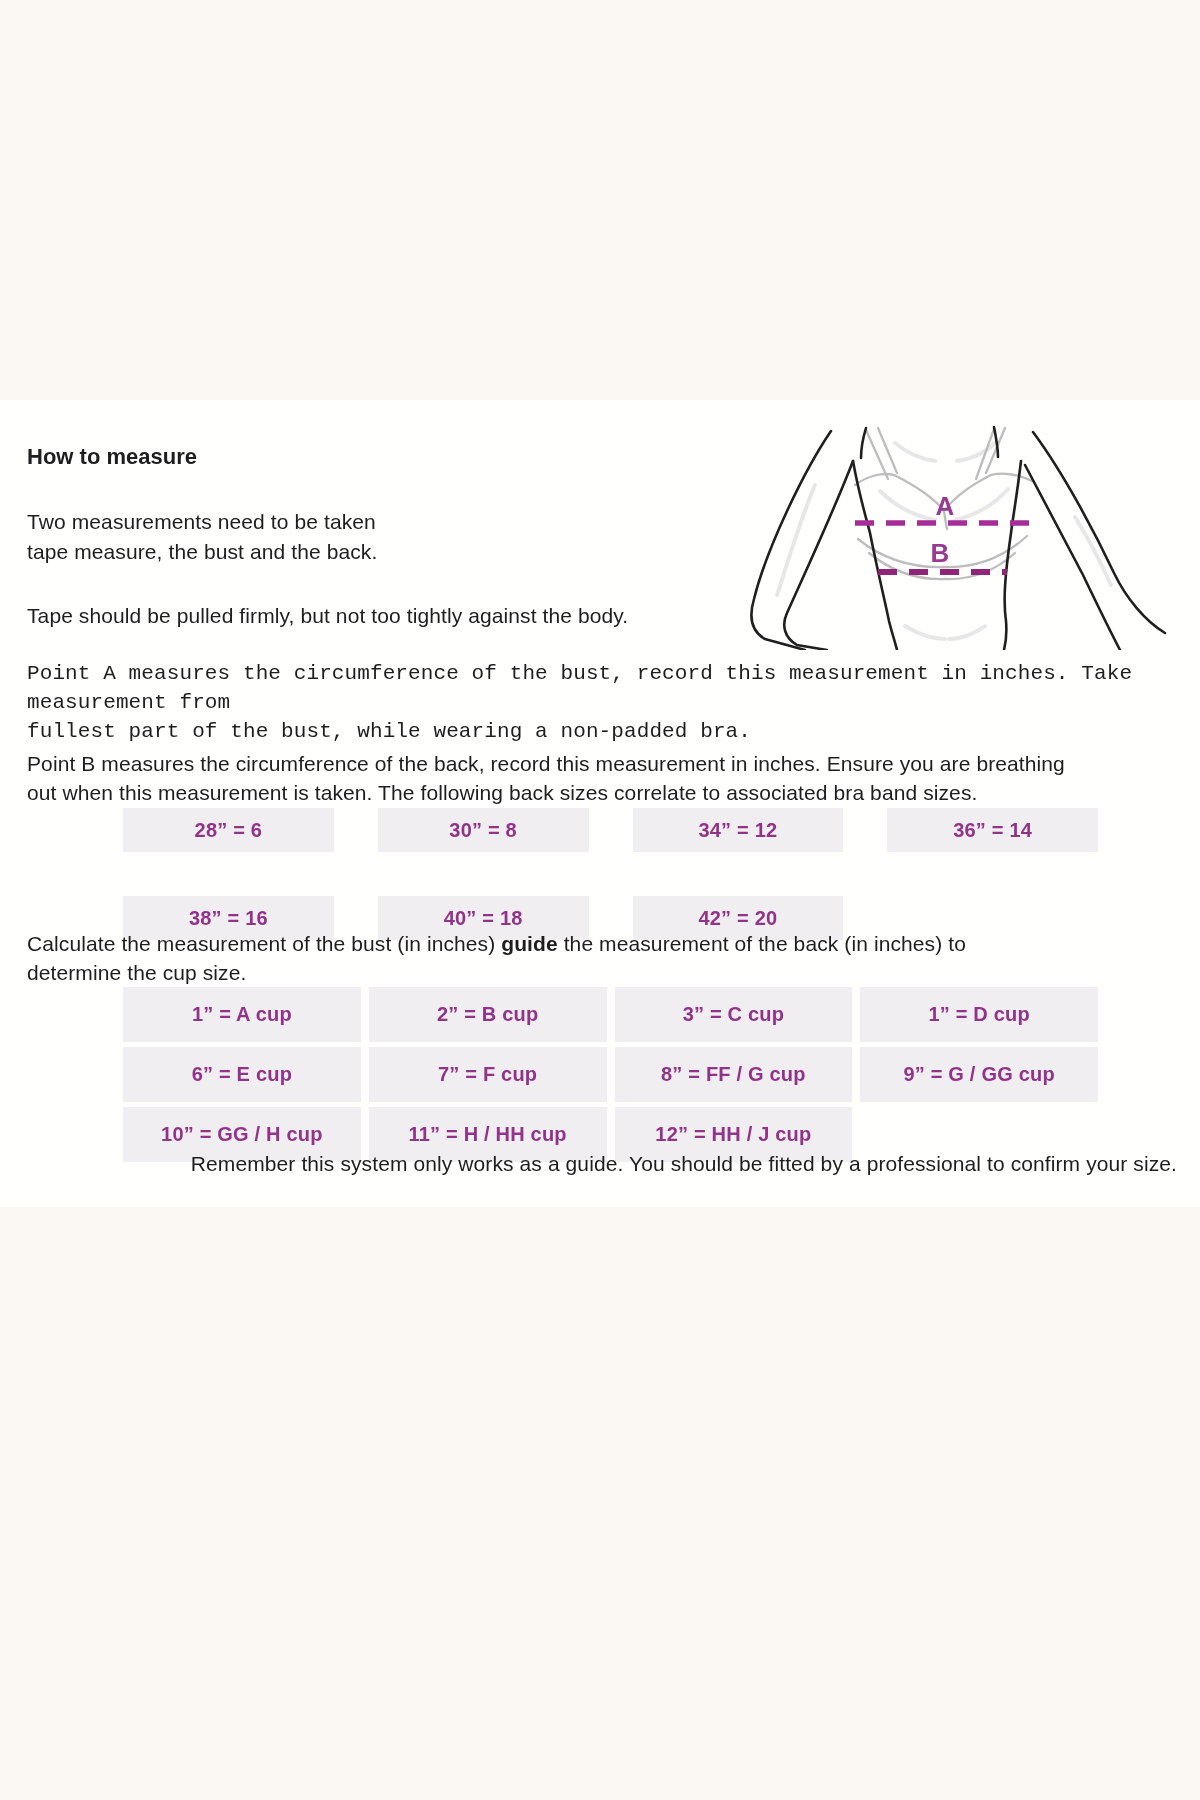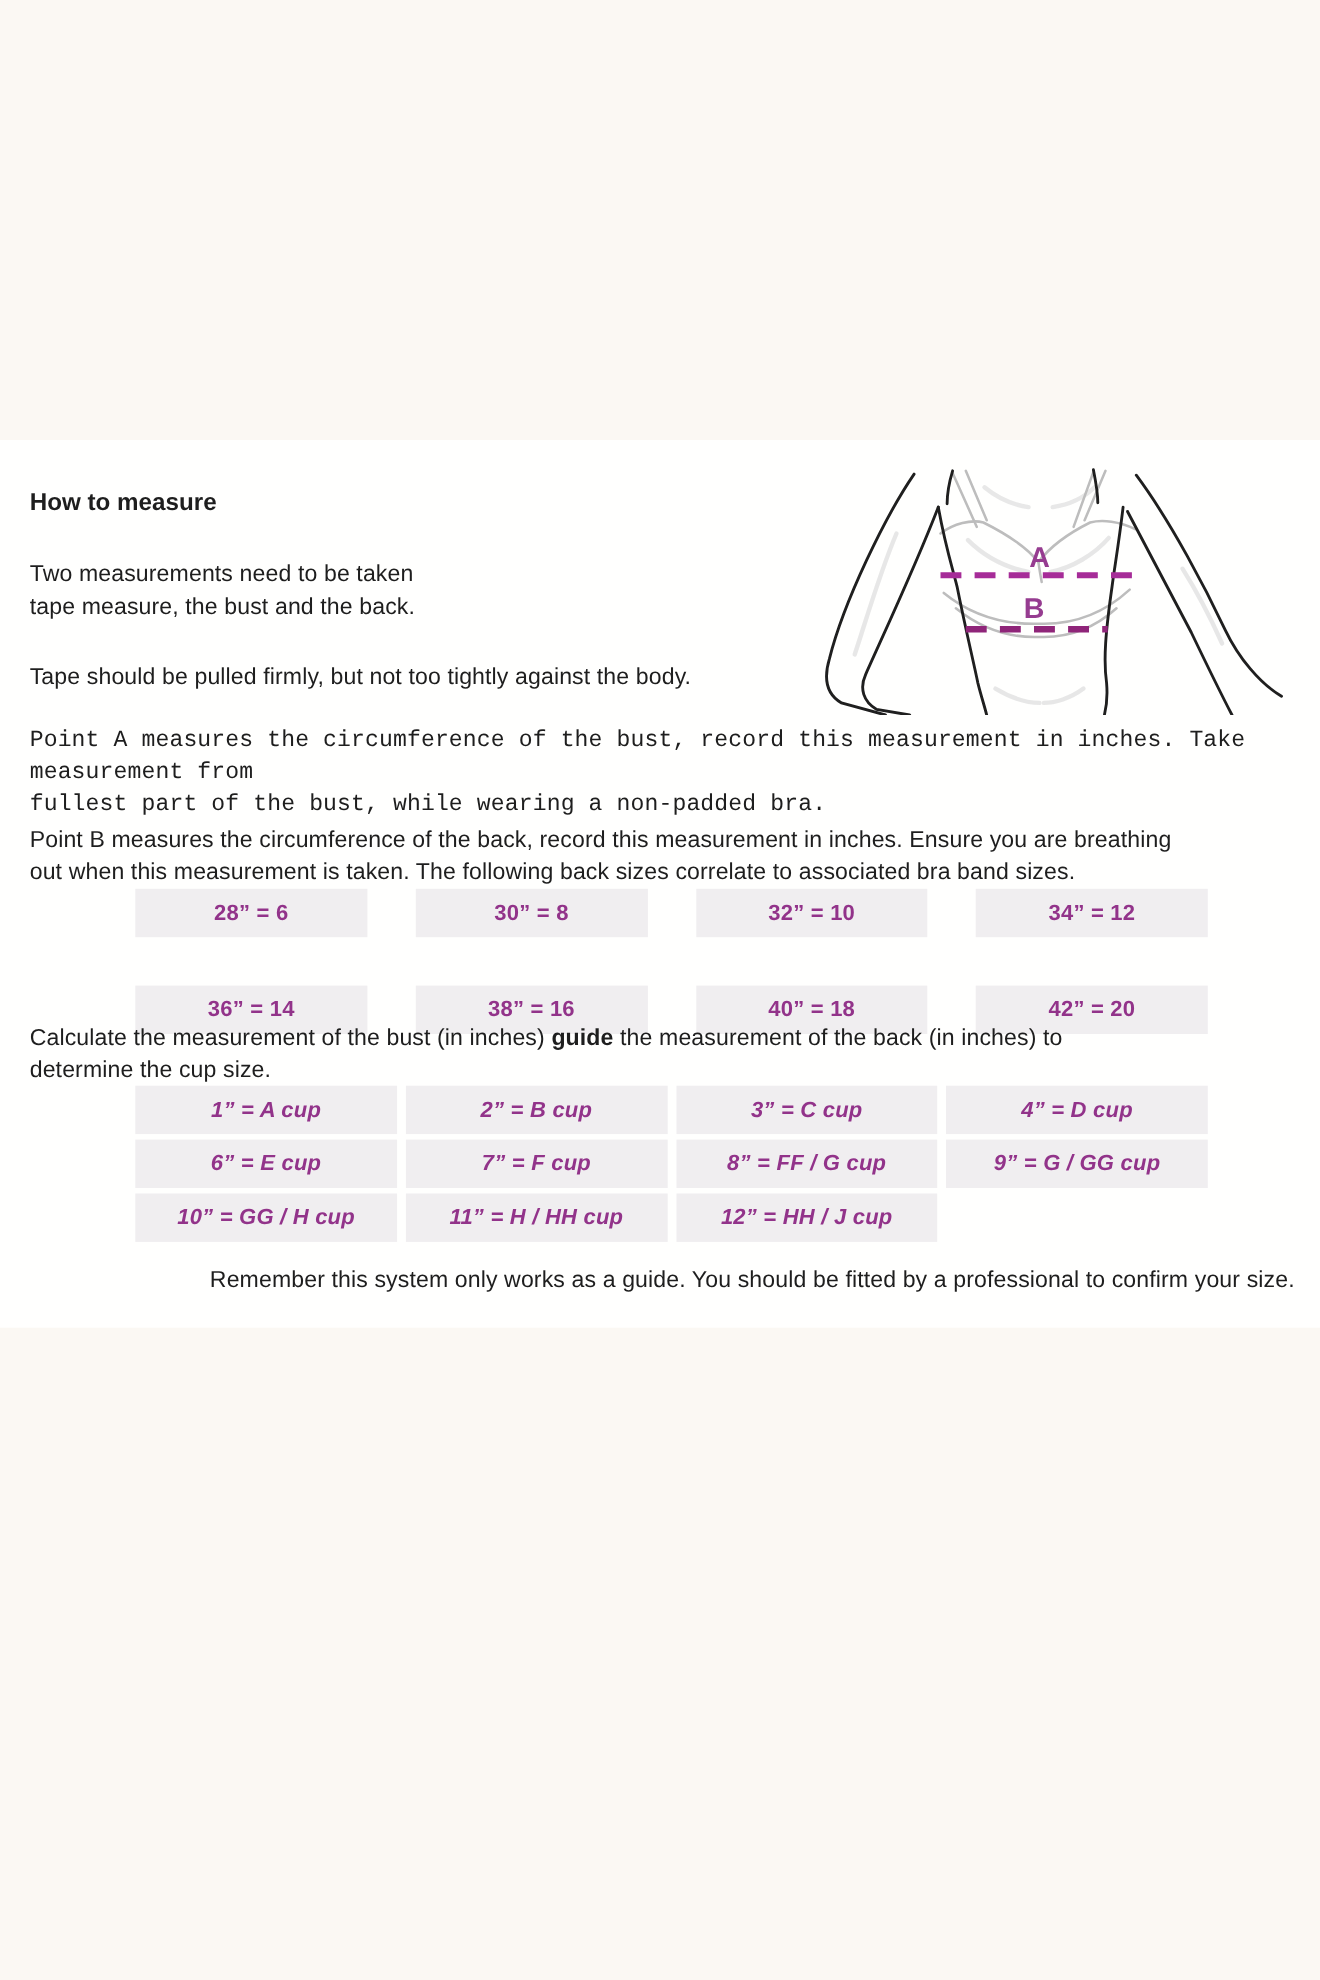--- a/index.html
+++ b/index.html
@@ -44,21 +44,21 @@
   .cup-grid{top:587px;row-gap:5px;}
   .cell{
     background:#f0eef0;
     color:#92338a;
     font-weight:bold;
     font-size:20px;
     display:flex;align-items:center;justify-content:center;
     letter-spacing:0.2px;
   }
   .band-grid .cell{height:44px;}
-  .cup-grid .cell{height:44px;font-style:italic;}
+  .cup-grid .cell{height:55px;}
   .diagram{
     position:absolute;top:25px;left:745px;
     width:425px;height:225px;
   }
   .diagram svg{display:block;width:425px;height:225px;}
 </style>
 </head>
 <body>
 
 <div class="sheet">
@@ -116,36 +116,35 @@
 
   <p class="para pointA">Point A measures the circumference of the bust, record this measurement in inches. Take measurement from
 fullest part of the bust, while wearing a non-padded bra.</p>
 
   <p class="para pointB">Point B measures the circumference of the back, record this measurement in inches. Ensure you are breathing
 out when this measurement is taken.  The following back sizes correlate to associated bra band sizes.</p>
 
   <div class="size-grid band-grid">
     <div class="cell">28” = 6</div>
     <div class="cell">30” = 8</div>
-    <div class="cell">32” = 10</div>
     <div class="cell">34” = 12</div>
     <div class="cell">36” = 14</div>
     <div class="cell">38” = 16</div>
     <div class="cell">40” = 18</div>
     <div class="cell">42” = 20</div>
   </div>
 
   <p class="para calc"><span>Calculate the measurement of the bust (in inches) </span><span class="b">guide</span><span> the measurement of the back (in inches) to
 determine the cup size.</span></p>
 
   <div class="size-grid cup-grid">
     <div class="cell">1” = A cup</div>
     <div class="cell">2” = B cup</div>
     <div class="cell">3” = C cup</div>
-    <div class="cell">4” = D cup</div>
+    <div class="cell">1” = D cup</div>
     <div class="cell">6” = E cup</div>
     <div class="cell">7” = F cup</div>
     <div class="cell">8” = FF / G cup</div>
     <div class="cell">9” = G / GG cup</div>
     <div class="cell">10” = GG / H cup</div>
     <div class="cell">11” = H / HH cup</div>
     <div class="cell">12” = HH / J cup</div>
   </div>
 
   <p class="para footer">Remember this system only works as a guide. You should be fitted by a professional to confirm your size.</p>

